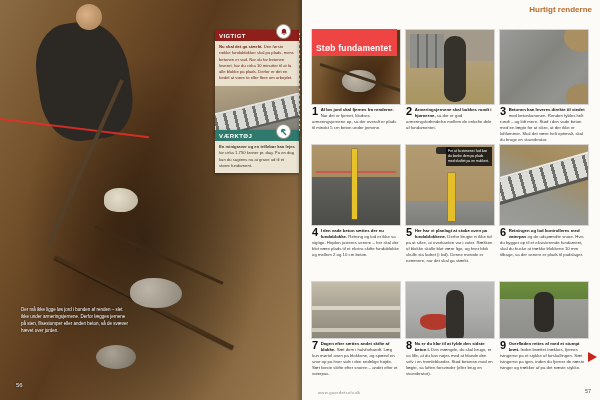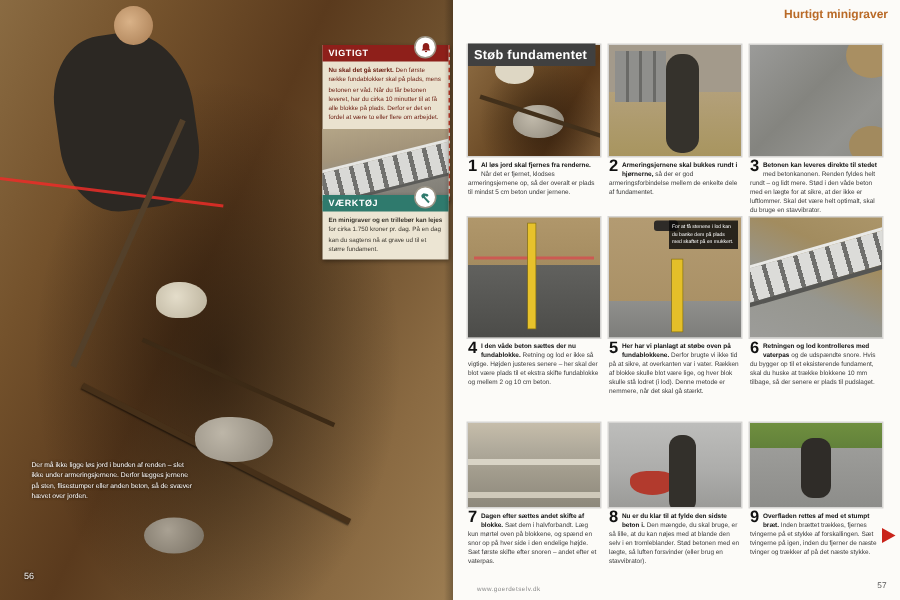--- a/index.html
+++ b/index.html
@@ -53,22 +53,22 @@
       background:repeating-linear-gradient(90deg,#d9d9d6 0 7px,#71716e 7px 10px);
       border-top:2px solid #e6e6e3;border-bottom:2px solid #5c5c59;}
 
   
   .gutter{position:absolute;left:296px;top:0;width:16px;height:400px;
       background:linear-gradient(90deg,rgba(0,0,0,0) 0%,rgba(0,0,0,.28) 42%,rgba(255,255,255,0) 95%);}
 
   
   .right-page{position:absolute;left:302px;top:0;width:298px;height:400px;background:#fcfbf8;}
   .header-title{position:absolute;right:8px;top:5px;font-size:8px;font-weight:bold;color:#b96a27;}
-  .section-title{position:absolute;left:10px;top:29px;background:#404040;color:#fff;
-      font-size:8.5px;font-weight:bold;padding:2px 6px 3px 4px;z-index:3;letter-spacing:.2px;}
+  .section-title{position:absolute;left:10px;top:29px;background:#ef4444;color:#fff;
+      font-size:8.5px;font-weight:bold;padding:14px 6px 3px 4px;z-index:3;letter-spacing:.2px;}
 
   .cell{position:absolute;width:88px;}
   .photo{width:88px;position:relative;overflow:hidden;box-shadow:0 0 0 1px rgba(0,0,0,.15);}
   .r1 .photo{height:74px;} .r2 .photo{height:80px;} .r3 .photo{height:56px;}
   .cap{margin-top:2.5px;font-size:4.3px;line-height:1.4;color:#3a3a3a;}
   .cap .num{float:left;font-size:11px;font-weight:bold;line-height:.85;margin-right:2.5px;color:#111;}
   .cap b{color:#111;}
 
   
   .p1{background:radial-gradient(ellipse at 55% 70%, rgba(25,14,6,.5), transparent 60%),
@@ -168,21 +168,21 @@
     </div>
     <div class="callout-body">
       <b>En minigraver og en trillebør kan lejes</b>
       <span>for cirka 1.750 kroner pr. dag. På en dag kan du sagtens nå at grave ud til et større fundament.</span>
     </div>
   </div>
 
   <div class="gutter"></div>
 
   <div class="right-page">
-    <div class="header-title">Hurtigt minigraver</div>
+    <div class="header-title">Hurtigt renderne</div>
     <div class="section-title">Støb fundamentet</div>
 
     <div class="cell r1" style="left:10px;top:30px">
       <div class="photo p1">
           <div class="stone"></div>
         </div>
       <div class="cap">
         <span class="num">1</span>
         <b>Al løs jord skal fjernes fra renderne.</b>
         <span>Når det er fjernet, klodses armeringsjernene op, så der overalt er plads til mindst 5 cm beton under jernene.</span>

